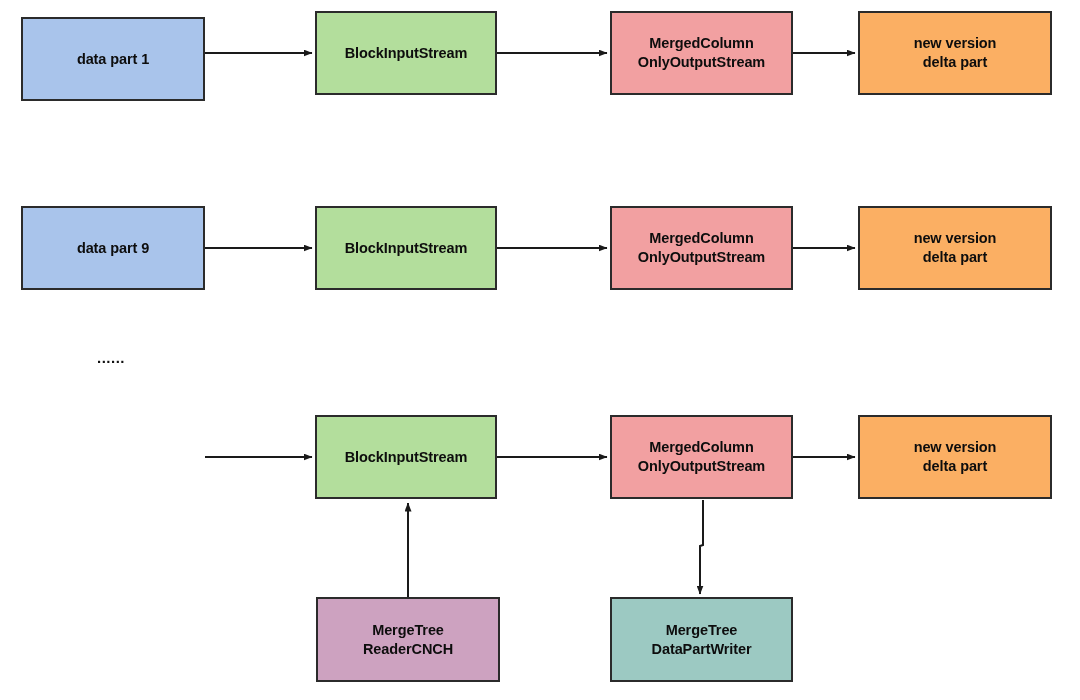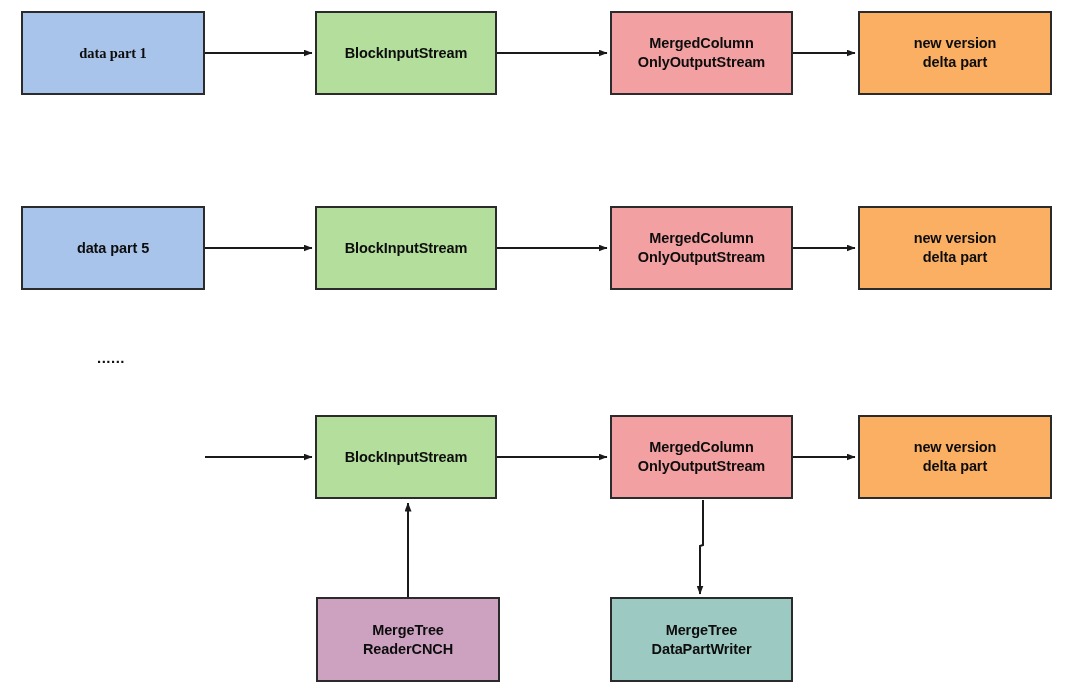--- a/index.html
+++ b/index.html
@@ -83,37 +83,37 @@
 
     <line x1="205" y1="457" x2="312" y2="457" marker-end="url(#arrowhead)"></line>
     <line x1="497" y1="457" x2="607" y2="457" marker-end="url(#arrowhead)"></line>
     <line x1="793" y1="457" x2="855" y2="457" marker-end="url(#arrowhead)"></line>
 
     <line x1="408" y1="597" x2="408" y2="503" marker-end="url(#arrowhead)"></line>
 
     <polyline points="703,500 703,545 700,546 700,594" marker-end="url(#arrowhead)"></polyline>
   </svg>
 
-  <div class="node" style="left:21px; top:11px; width:184px; height:84px; background:#a9c4eb;font-family:Liberation Serif, serif;">
+  <div class="node" style="left:21px; top:17px; width:184px; height:84px; background:#a9c4eb;">
     <span class="label">data part 1</span>
   </div>
   <div class="node" style="left:315px; top:11px; width:182px; height:84px; background:#b3de9c;">
     <span class="label">BlockInputStream</span>
   </div>
   <div class="node" style="left:610px; top:11px; width:183px; height:84px; background:#f2a0a1;">
     <span class="label">MergedColumn
 OnlyOutputStream</span>
   </div>
   <div class="node" style="left:858px; top:11px; width:194px; height:84px; background:#fbaf63;">
     <span class="label">new version
 delta part</span>
   </div>
 
   <div class="node" style="left:21px; top:206px; width:184px; height:84px; background:#a9c4eb;">
-    <span class="label">data part 5</span>
+    <span class="label">data part 9</span>
   </div>
   <div class="node" style="left:315px; top:206px; width:182px; height:84px; background:#b3de9c;">
     <span class="label">BlockInputStream</span>
   </div>
   <div class="node" style="left:610px; top:206px; width:183px; height:84px; background:#f2a0a1;">
     <span class="label">MergedColumn
 OnlyOutputStream</span>
   </div>
   <div class="node" style="left:858px; top:206px; width:194px; height:84px; background:#fbaf63;">
     <span class="label">new version

